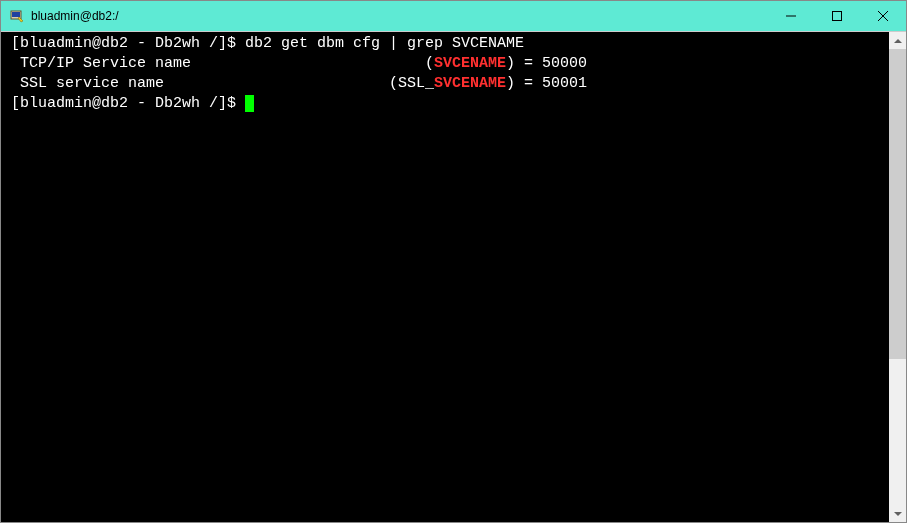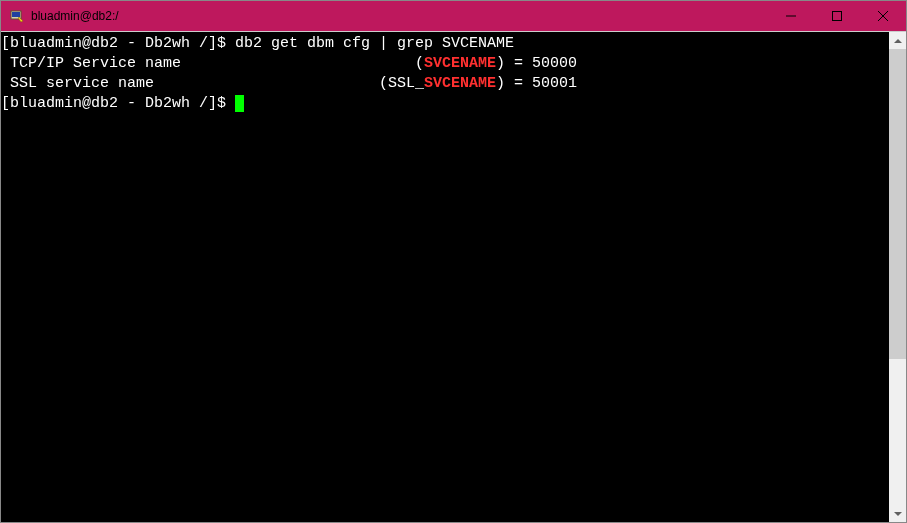--- a/index.html
+++ b/index.html
@@ -6,21 +6,21 @@
     body {
       width: 907px;
       height: 523px;
       font-family: "Segoe UI", Tahoma, sans-serif;
       background: #fff;
       overflow: hidden;
       border: 1px solid #888;
     }
     .titlebar {
       height: 31px;
-      background: #be185d;
+      background: #5eead4;
       display: flex;
       align-items: center;
       border-bottom: 1px solid #ccc;
     }
     .titlebar-icon {
       width: 16px;
       height: 16px;
       margin-left: 8px;
       margin-right: 6px;
       display: inline-flex;
@@ -53,21 +53,21 @@
       height: calc(100% - 31px);
       display: flex;
     }
     .terminal {
       flex: 1;
       background: #000000;
       color: #ffffff;
       font-family: "Consolas", "Courier New", monospace;
       font-size: 15px;
       line-height: 20px;
-      padding: 2px 0;
+      padding: 2px 10px;
       white-space: pre;
       overflow: hidden;
     }
     .scrollbar {
       width: 17px;
       background: #f0f0f0;
       position: relative;
     }
     .scroll-arrow {
       height: 17px;

